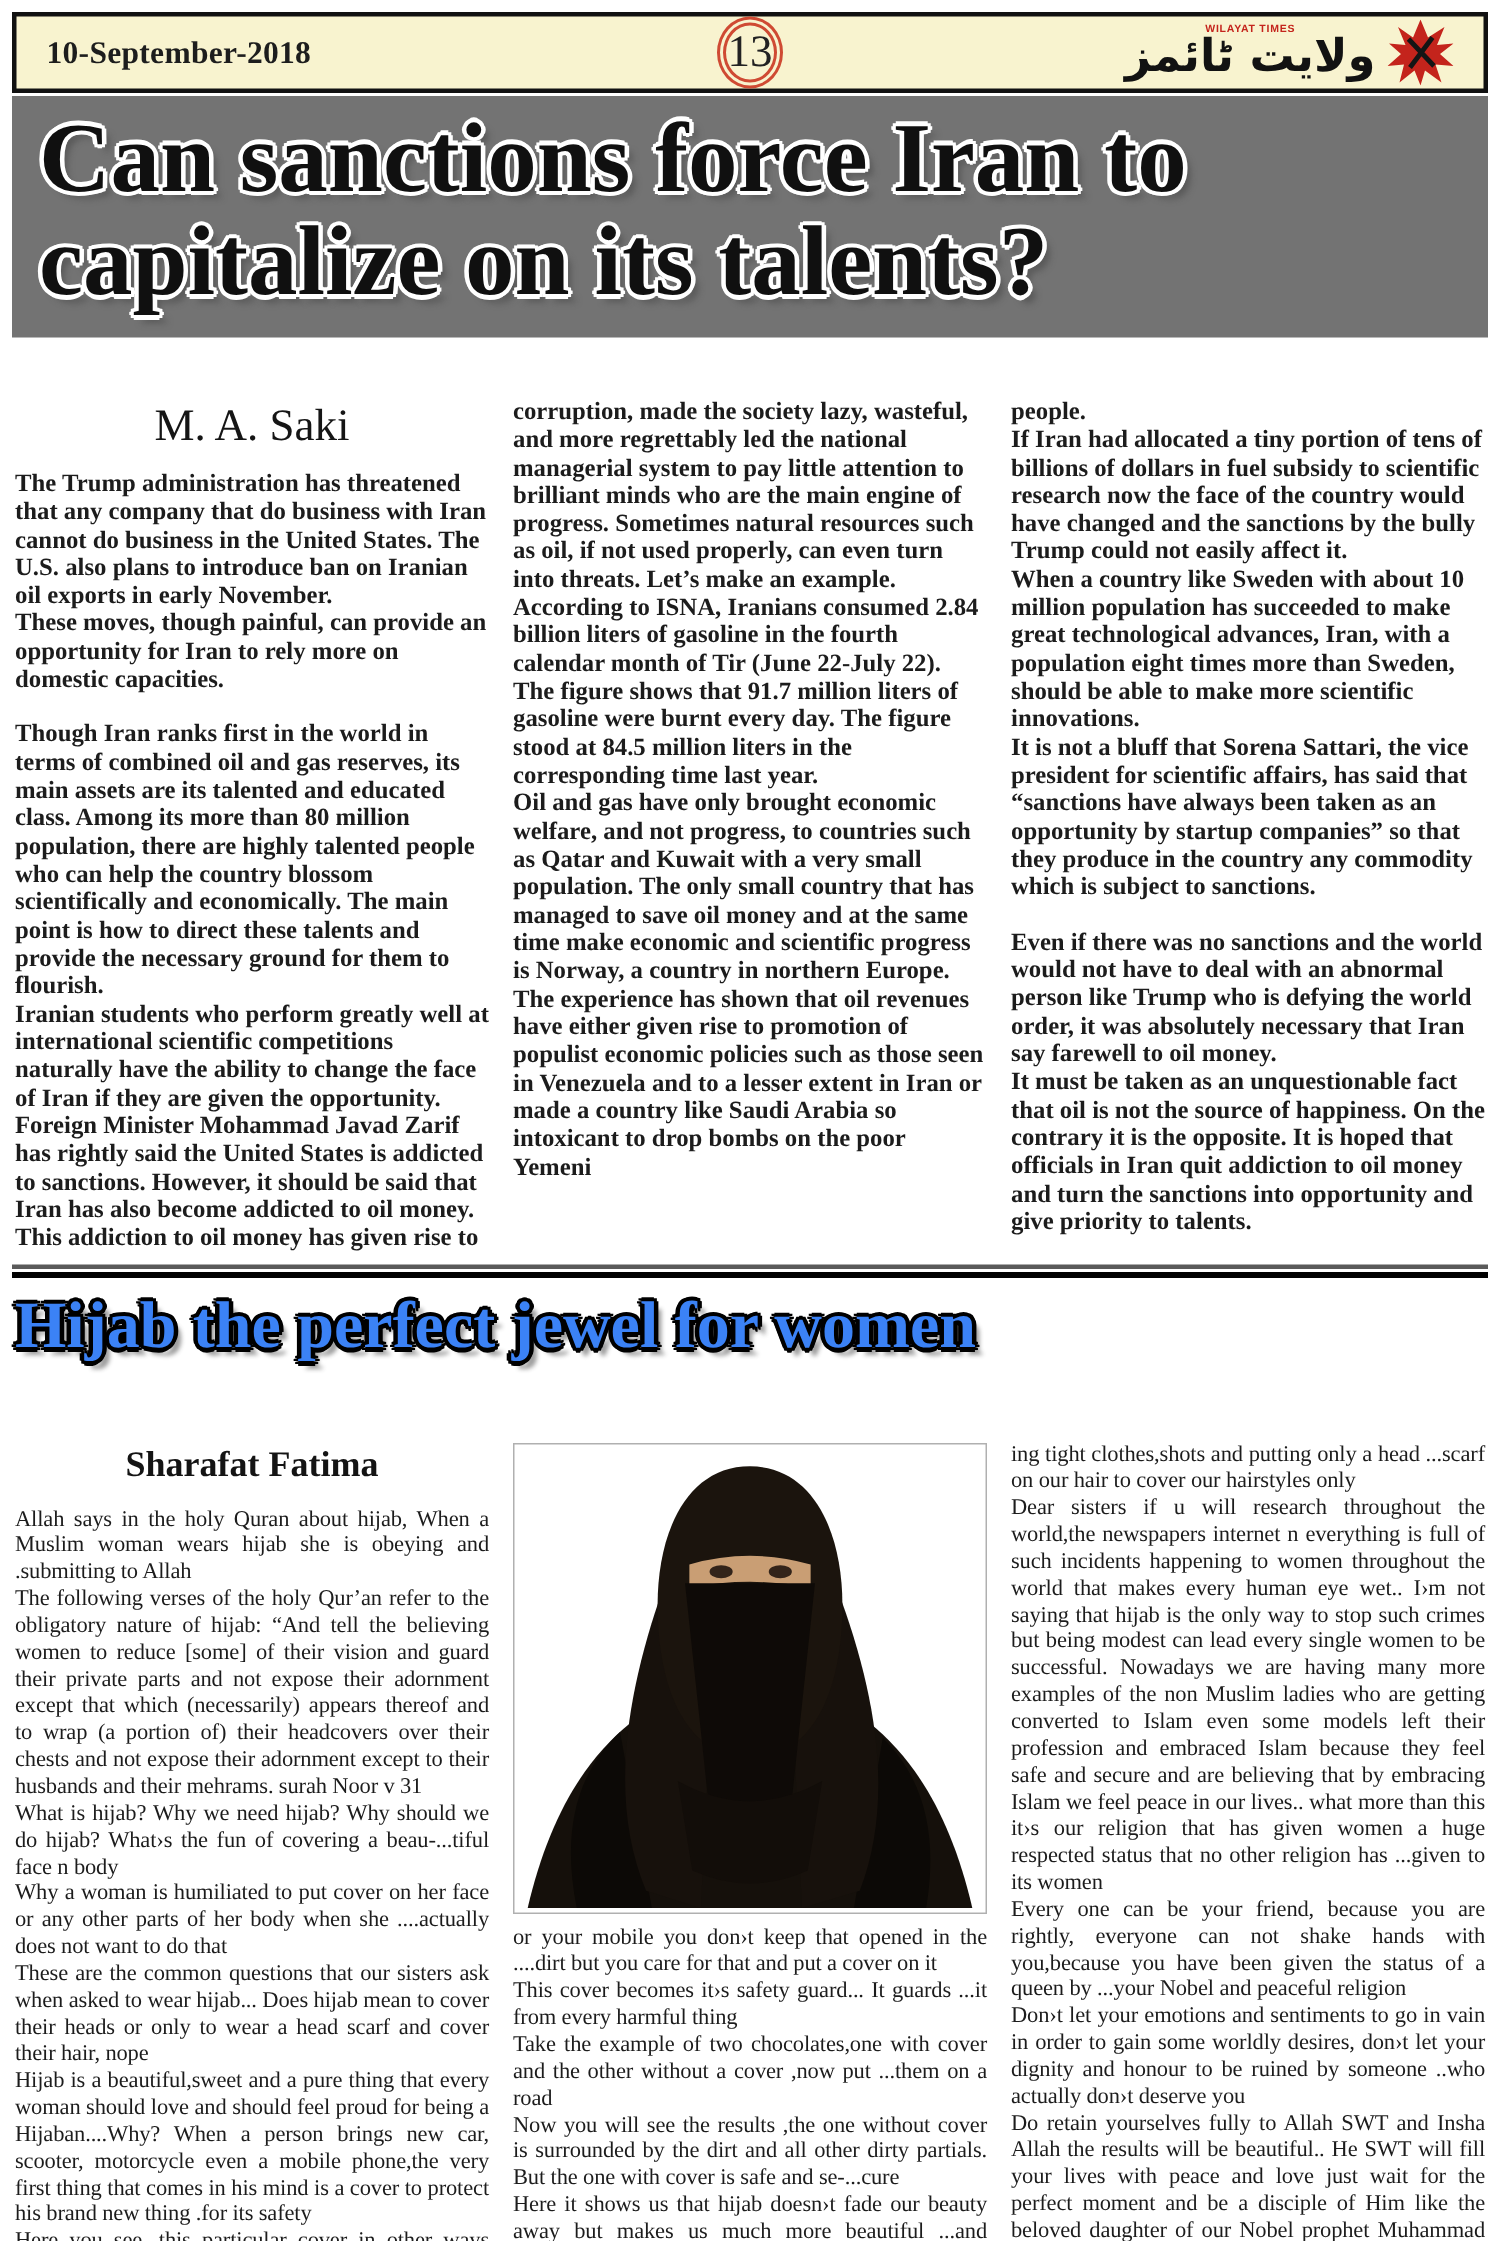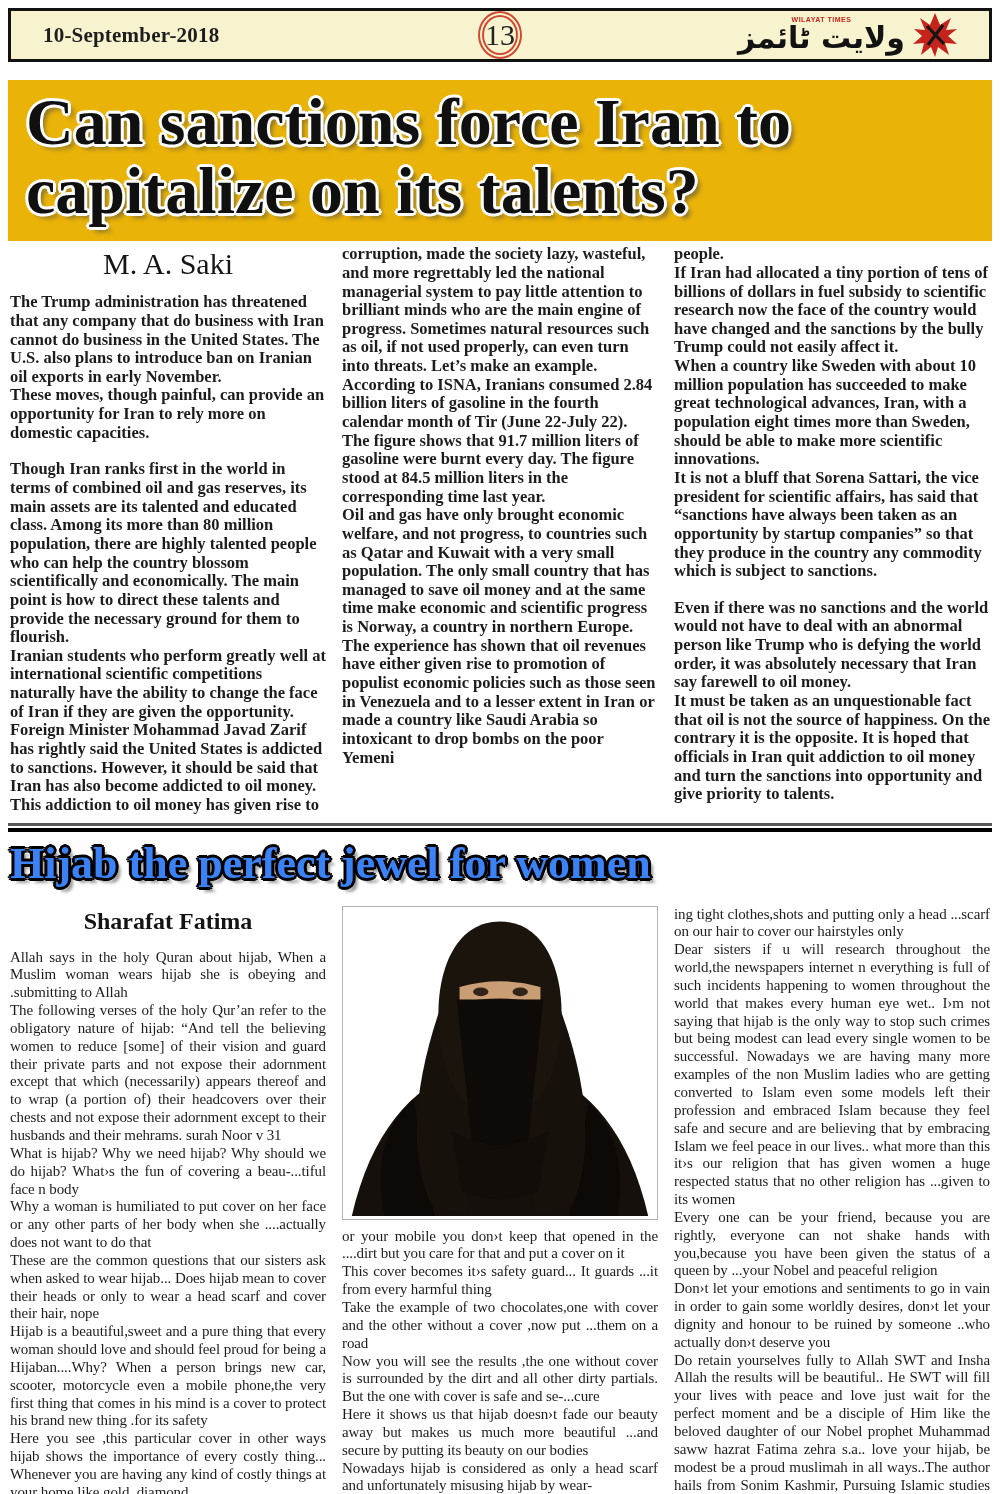--- a/index.html
+++ b/index.html
@@ -6,21 +6,21 @@
   html,body { background:#e8e8e8; }
   .page {
     width:1000px; height:1494px; background:#ffffff; margin:0 auto;
     position:relative; overflow:hidden; padding:8px 8px 0;
     font-family:"Liberation Serif", serif; color:#1c1c1c;
   }
   
   .masthead {
     border:3px solid #111; background:#f8f3cf; height:54px;
     display:flex; align-items:center; justify-content:space-between;
-    padding:0 32px; position:relative;
+    padding:0 20px; position:relative;
   }
   .date { font-weight:bold; font-size:21px; color:#1d1d1d; letter-spacing:0.2px; }
   .pagenum-outer {
     position:absolute; left:50%; top:50%; transform:translate(-50%,-50%);
     border:2px solid #cf4a33; border-radius:50%; padding:2px; background:#f8f3cf;
   }
   .pagenum-inner {
     border:2px solid #cf4a33; border-radius:50%; width:36px; height:40px;
     display:flex; align-items:center; justify-content:center;
   }
@@ -31,32 +31,32 @@
     position:absolute; top:-1px; left:50%; transform:translateX(-50%);
     font-family:"Liberation Sans", sans-serif; font-size:7px; font-weight:bold;
     color:#c4241c; white-space:nowrap; letter-spacing:0.5px;
   }
   .logo-urdu {
     font-family:"DejaVu Sans", sans-serif; font-weight:bold; font-size:30px;
     color:#121212; line-height:1;
   }
   .emblem { width:44px; height:44px; }
   
-  .band { background:#eab308; margin-top:18px; padding:8px 18px 16px; }
+  .band { background:#737373; margin-top:2px; padding:8px 18px 16px; }
   .headline1 {
     font-weight:bold; font-size:66px; line-height:1.04; color:#101010;
     letter-spacing:0px; white-space:nowrap;
     text-shadow:
       -2px -2px 0 #fff, 2px -2px 0 #fff, -2px 2px 0 #fff, 2px 2px 0 #fff,
       -3px 0 0 #fff, 3px 0 0 #fff, 0 -3px 0 #fff, 0 3px 0 #fff,
       5px 5px 4px rgba(70,70,70,0.55);
   }
   
   .cols { display:flex; gap:16px; padding:4px 2px 0; }
-  .col { flex:1 1 0; min-width:0; }
+  .col { flex:1 1 0; min-width:0;margin-top:36px; }
   .para { margin:0; }
   .para:empty { height:18px; }
   .art1 .para { font-size:16.5px; line-height:1.13; text-align:left;font-weight:bold; }
   .byline1 { text-align:center; font-weight:normal; font-size:30px; margin:2px 0 12px; color:#151515; }
   
   .rule { border-top:3px solid #5a5a5a; border-bottom:4px solid #000; height:9px; margin:8px 0 6px; }
   
   .headline2 {
     font-weight:bold; font-size:44px; line-height:1; color:#3b82f6;
     padding:4px 2px 16px; white-space:nowrap;

